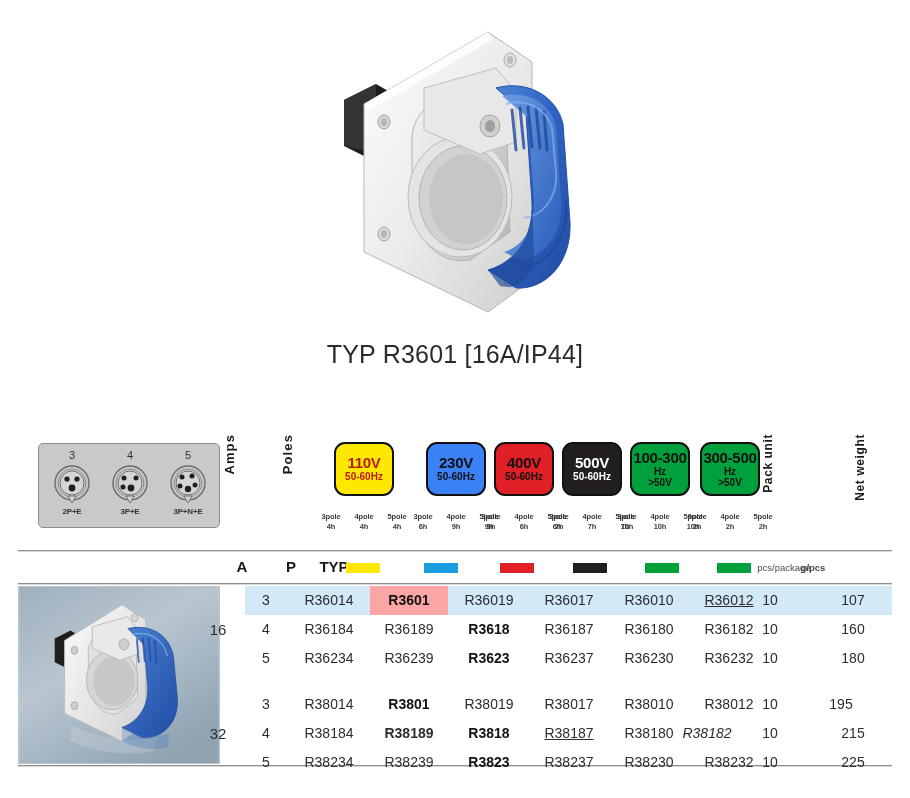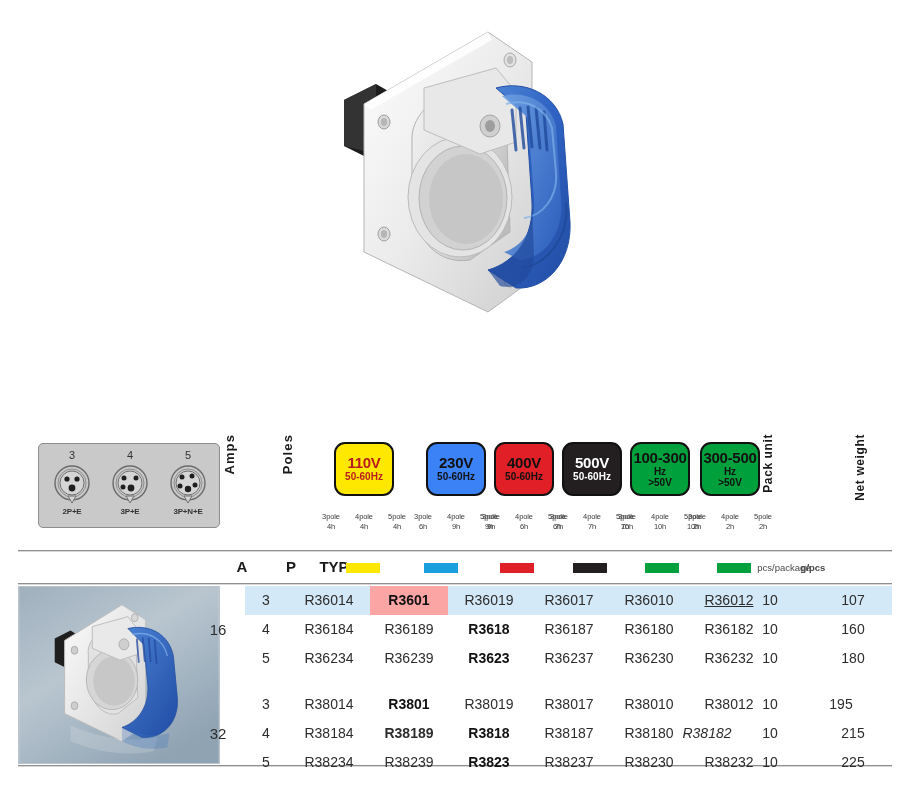--- a/index.html
+++ b/index.html
@@ -85,21 +85,21 @@
     position: absolute;
     top: 84px;
     width: 96px;
     display: flex;
     justify-content: space-between;
   }
   .ph {
     width: 30px;
     text-align: center;
     font-size: 7.5px;
-    font-weight: normal;
+    font-weight: bold;
     color: #3a3a3a;
     line-height: 10px;
     letter-spacing: -.1px;
   }
 
   .vhead {
     position: absolute;
     top: 6px;
     font-size: 13px;
     font-weight: bold;
@@ -251,20 +251,21 @@
         <line x1="216" y1="86" x2="220" y2="126"></line>
         <line x1="224" y1="90" x2="227" y2="128"></line>
       </g>
       <path d="M186 82 C206 76 226 86 232 106 L236 150 C238 176 222 194 204 196" fill="none" stroke="#7cb0ea" stroke-width="2" opacity=".7"></path>
       <path d="M246 180 C250 214 228 242 202 246" fill="none" stroke="#1d4490" stroke-width="2" opacity=".6"></path>
 
       <path d="M168 248 C196 240 214 214 212 180 L214 236 C212 258 196 268 180 264 Z" fill="#21489a" opacity=".65"></path>
     </svg>
   </div>
 
+  <div class="hero-caption">TYP R3601 [16A/IP44]</div>
 
   <div class="legend-zone">
 
     <div class="pin-box">
 
       <div class="pin-cell" style="left:4px;">
         <div class="pin-num">3</div>
         <svg class="pin-face" width="40" height="44" viewBox="0 0 40 44">
           <circle cx="20" cy="20" r="17" fill="none" stroke="#6b6b6b" stroke-width="1.4"></circle>
           <circle cx="20" cy="20" r="14" fill="none" stroke="#8c8c8c" stroke-width="1"></circle>
@@ -487,21 +488,21 @@
         <div class="cell" style="left: 365px; width: 78px;">R38010</div>
         <div class="cell" style="left: 445px; width: 78px;">R38012</div>
         <div class="cell" style="left: 497px; width: 56px;">10</div>
         <div class="cell" style="left: 566px; width: 60px;">195</div>
       </div>
       <div class="trow" style="top: 133.4px;">
         <div class="cell" style="left: 0px; width: 42px;">4</div>
         <div class="cell" style="left: 45px; width: 78px;">R38184</div>
         <div class="cell" style="left: 125px; width: 78px; font-weight: bold;">R38189</div>
         <div class="cell b" style="left: 205px; width: 78px;">R3818</div>
-        <div class="cell" style="left: 285px; width: 78px;">R38187</div>
+        <div class="cell" style="left: 285px; width: 78px; text-decoration: underline;">R38187</div>
         <div class="cell" style="left: 365px; width: 78px;">R38180</div>
         <div class="cell" style="left: 423px; width: 78px; font-style: italic;">R38182</div>
         <div class="cell" style="left: 497px; width: 56px;">10</div>
         <div class="cell" style="left: 578px; width: 60px;">215</div>
       </div>
       <div class="trow" style="top: 162.4px;">
         <div class="cell" style="left: 0px; width: 42px;">5</div>
         <div class="cell" style="left: 45px; width: 78px;">R38234</div>
         <div class="cell" style="left: 125px; width: 78px;">R38239</div>
         <div class="cell b" style="left: 205px; width: 78px;">R3823</div>

